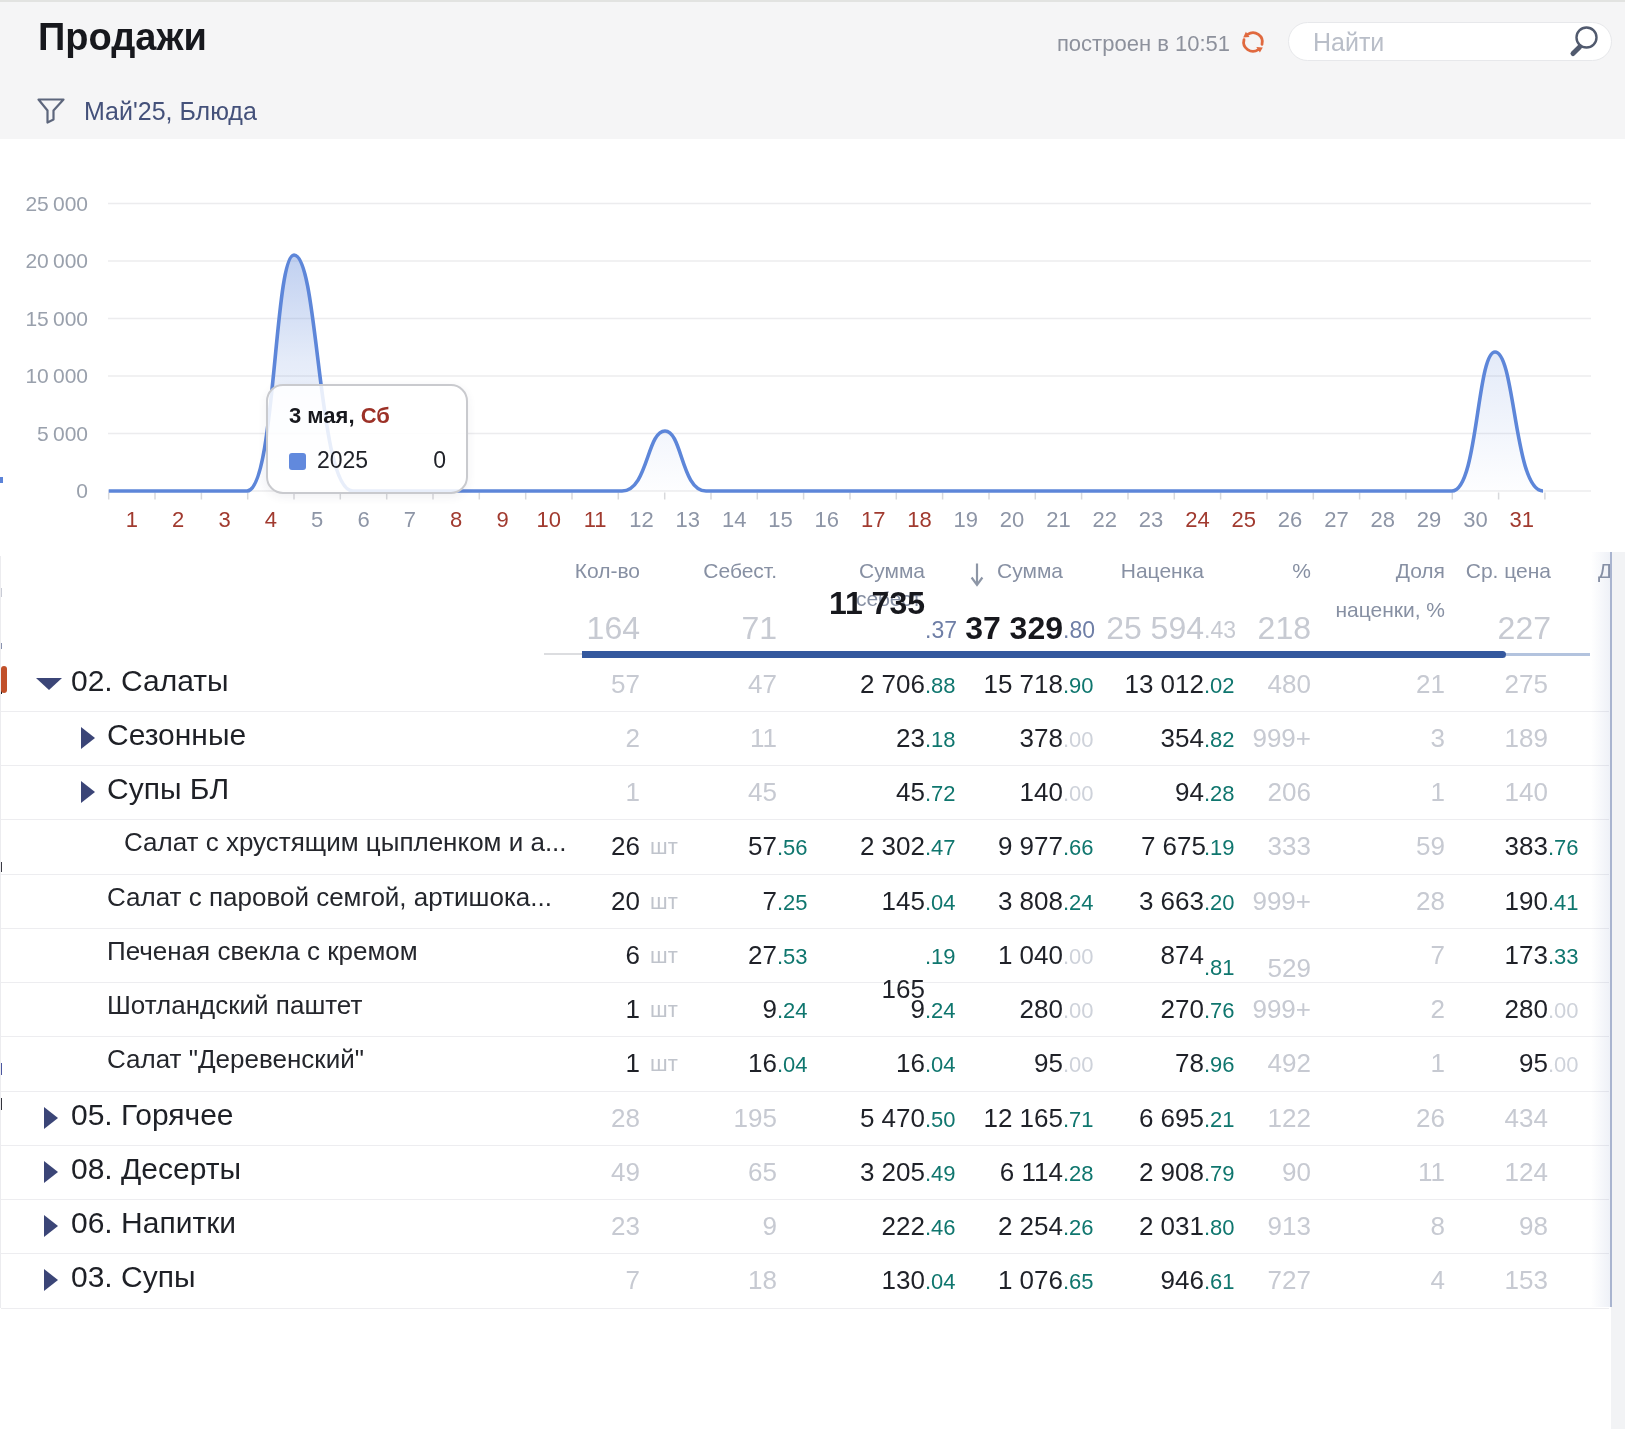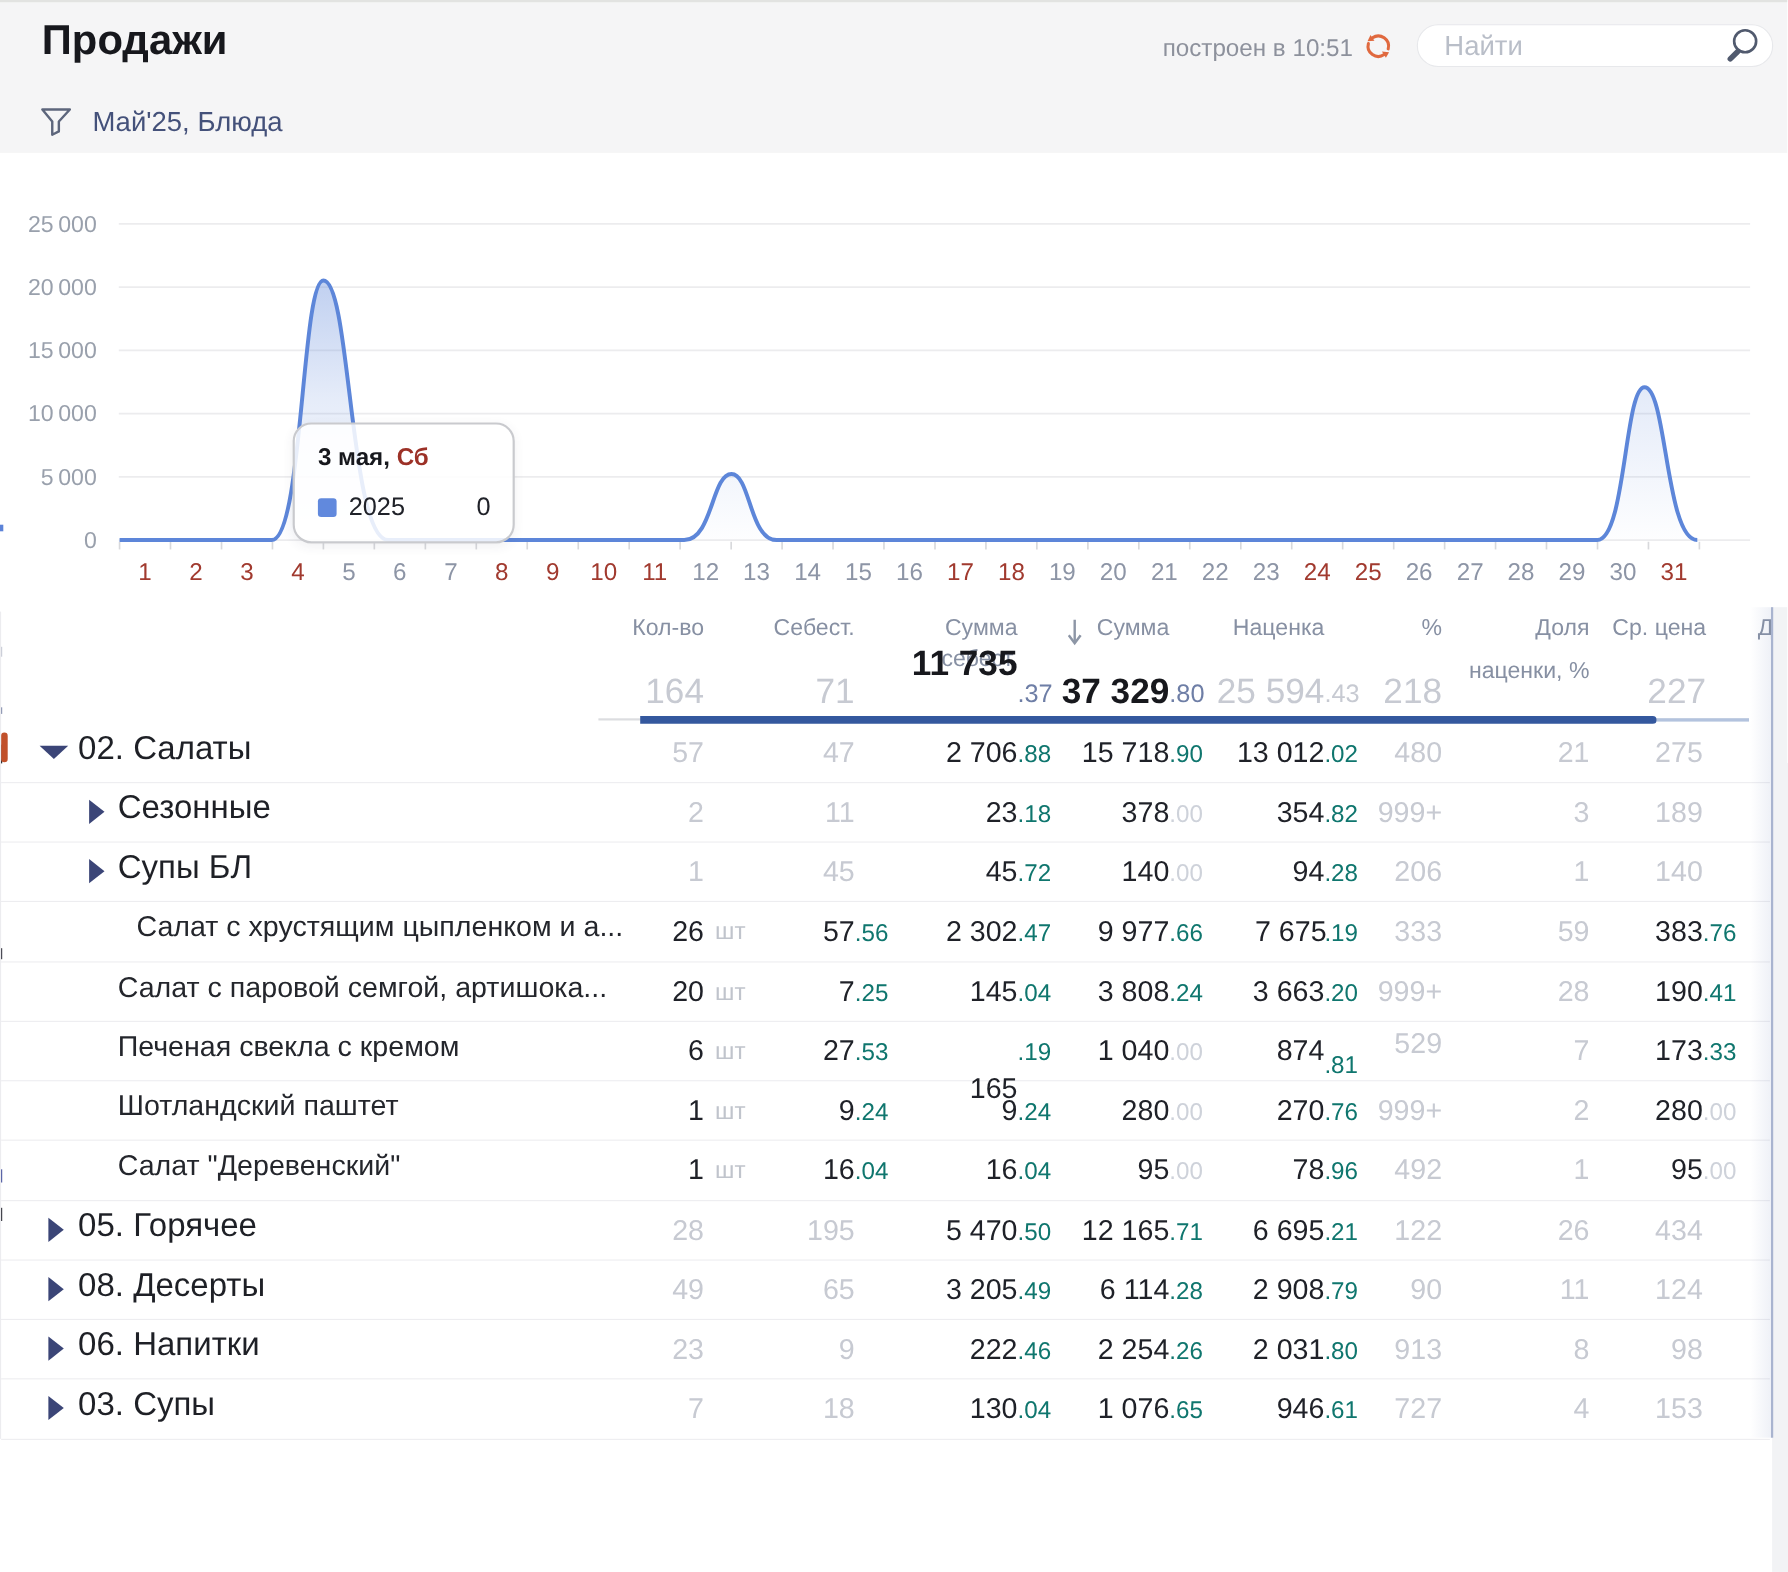--- a/index.html
+++ b/index.html
@@ -239,21 +239,21 @@
 <div class="a num" style="right:985px;top:939.875px">6</div>
 <div class="a sht" style="left:650px;top:942.875px">шт</div>
 <div class="a num" style="right:848px;top:939.875px">27</div>
 <div class="a dec" style="left:777px;top:943.875px">.53</div>
 <div class="a num" style="right:700px;top:974px">165</div>
 <div class="a dec" style="left:925px;top:943.875px">.19</div>
 <div class="a num" style="right:562px;top:939.875px">1&nbsp;040</div>
 <div class="a dec0" style="left:1063px;top:943.875px">.00</div>
 <div class="a num" style="right:421px;top:939.875px">874</div>
 <div class="a dec" style="left:1204px;top:955px">.81</div>
-<div class="a gr" style="right:314px;top:933px">529</div>
+<div class="a gr" style="right:314px;top:953px">529</div>
 <div class="a gr" style="right:180px;top:939.875px">7</div>
 <div class="a num" style="right:77px;top:939.875px">173</div>
 <div class="a dec" style="left:1548px;top:943.875px">.33</div>
 <div class="a" style="left:1px;top:1036.2px;width:1608px;height:1.2px;background:#ededf0"></div>
 <div class="a leaf" style="left:107px;top:990.125px">Шотландский паштет</div>
 <div class="a num" style="right:985px;top:994.125px">1</div>
 <div class="a sht" style="left:650px;top:997.125px">шт</div>
 <div class="a num" style="right:848px;top:994.125px">9</div>
 <div class="a dec" style="left:777px;top:998.125px">.24</div>
 <div class="a num" style="right:700px;top:994.125px">9</div>

